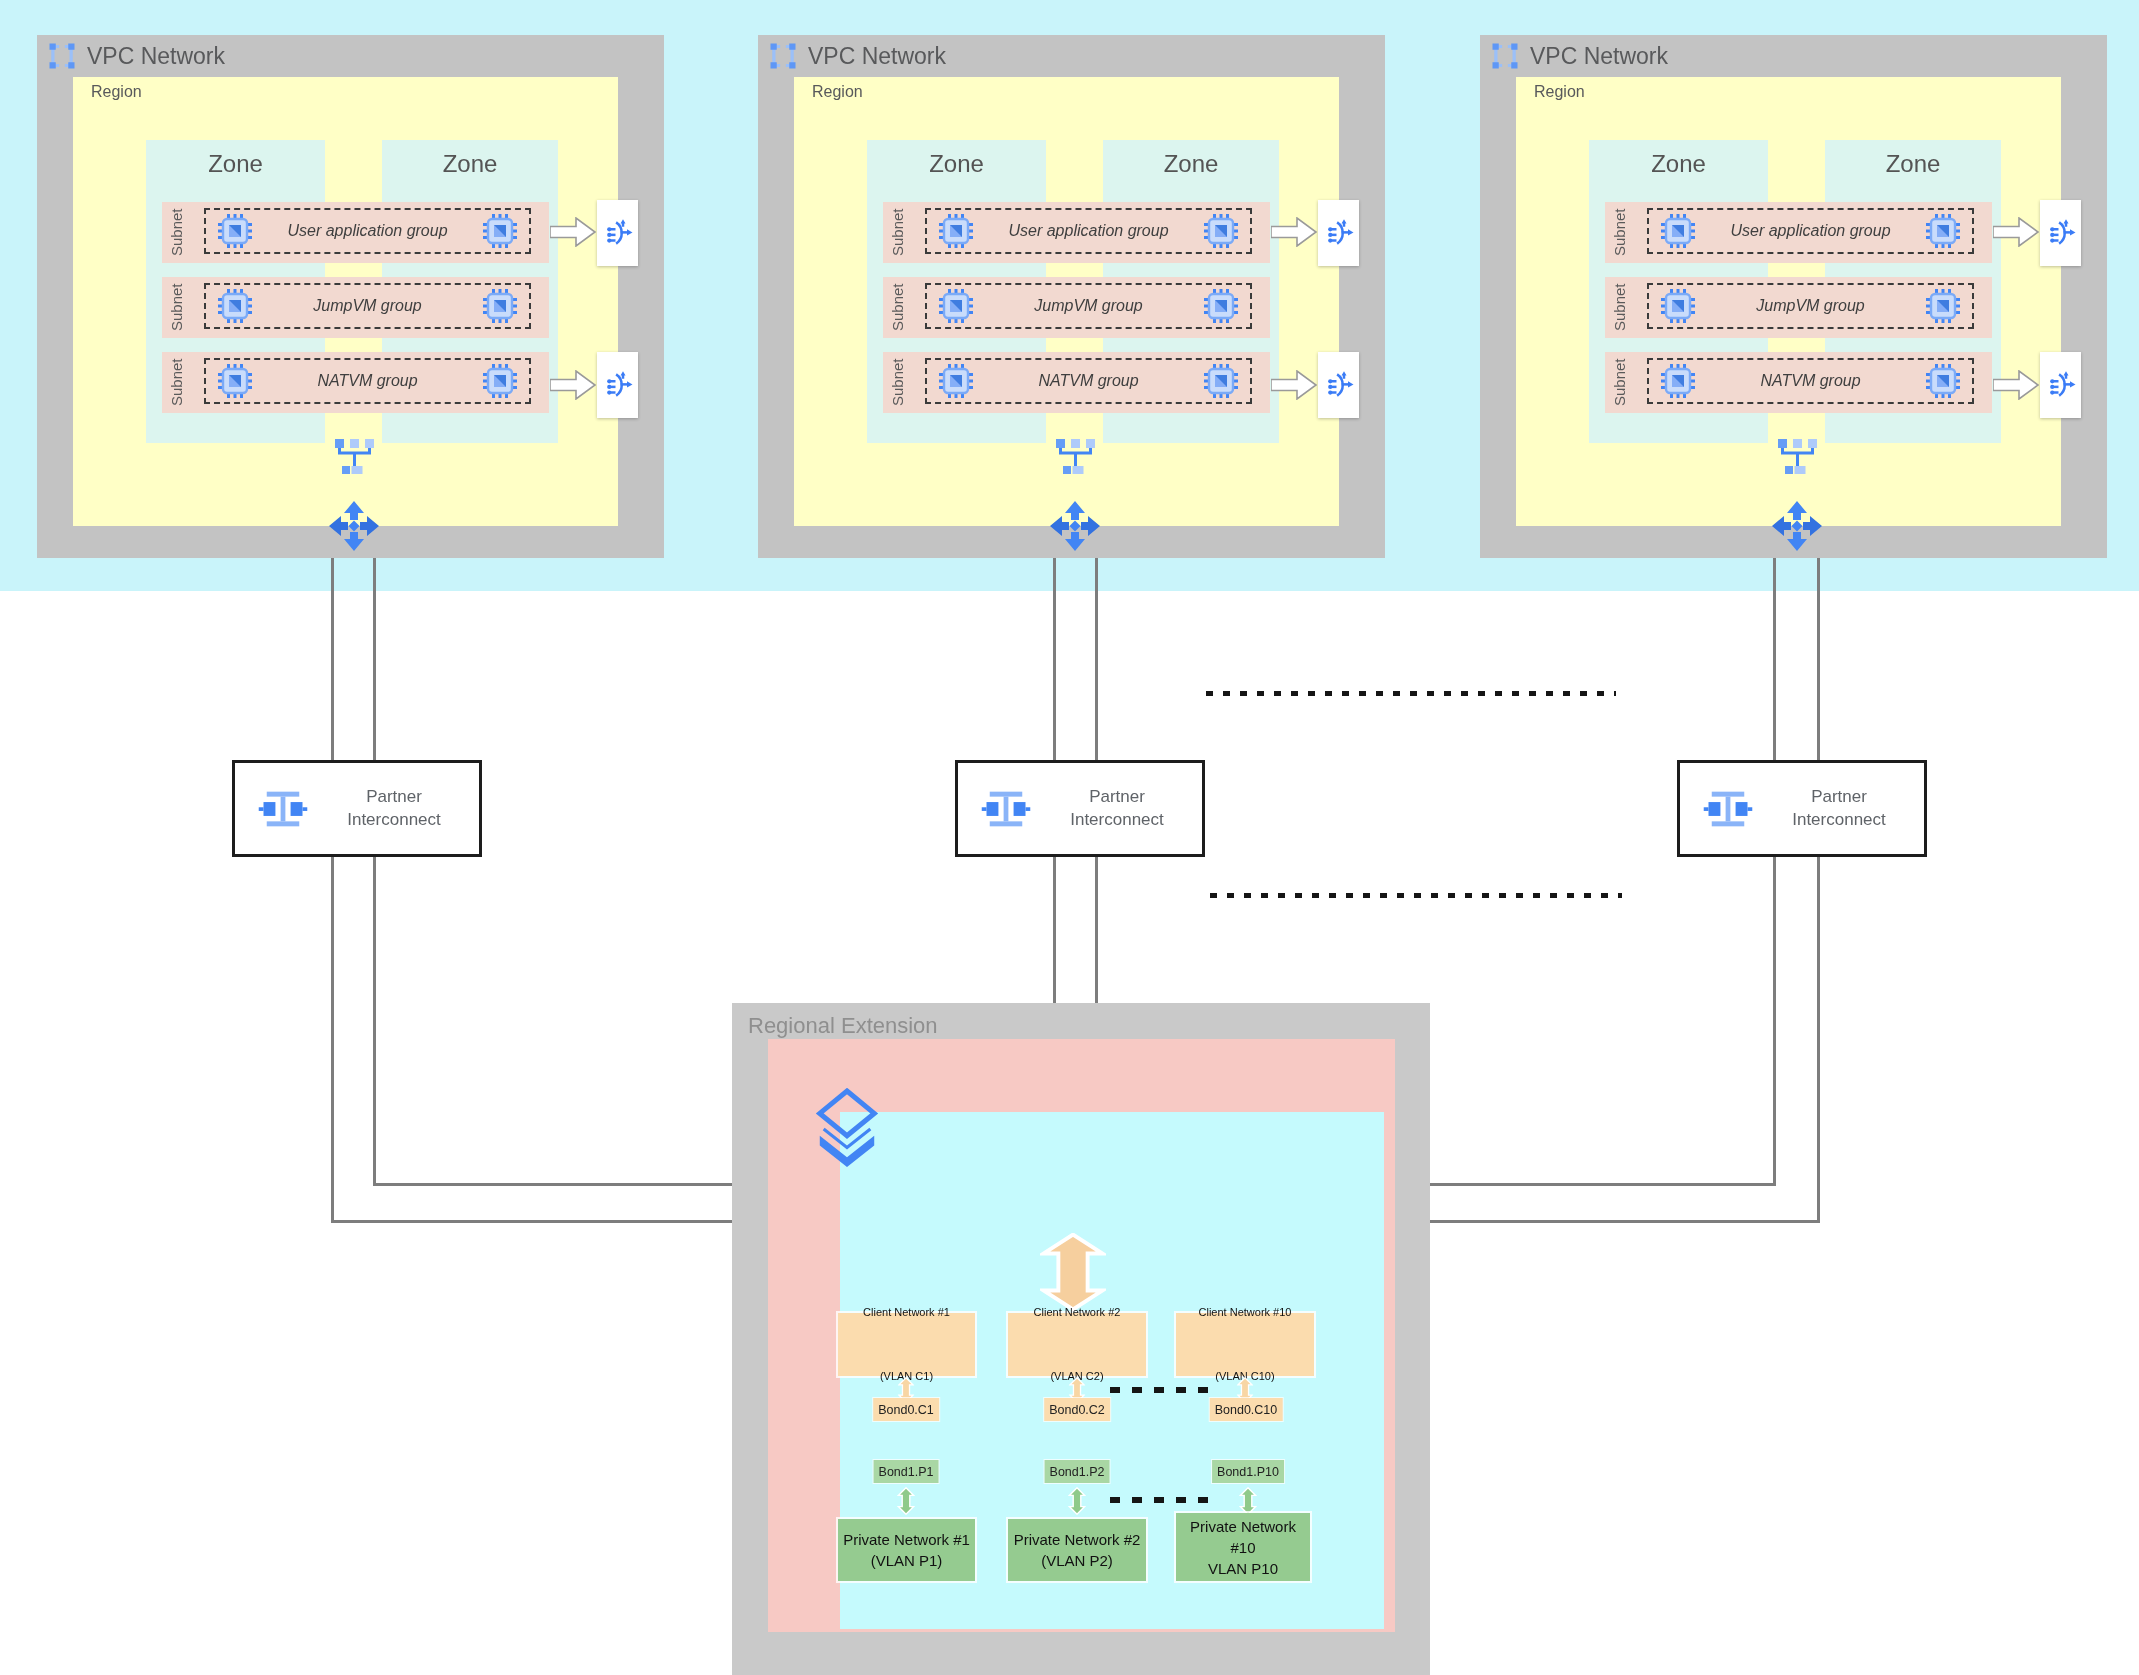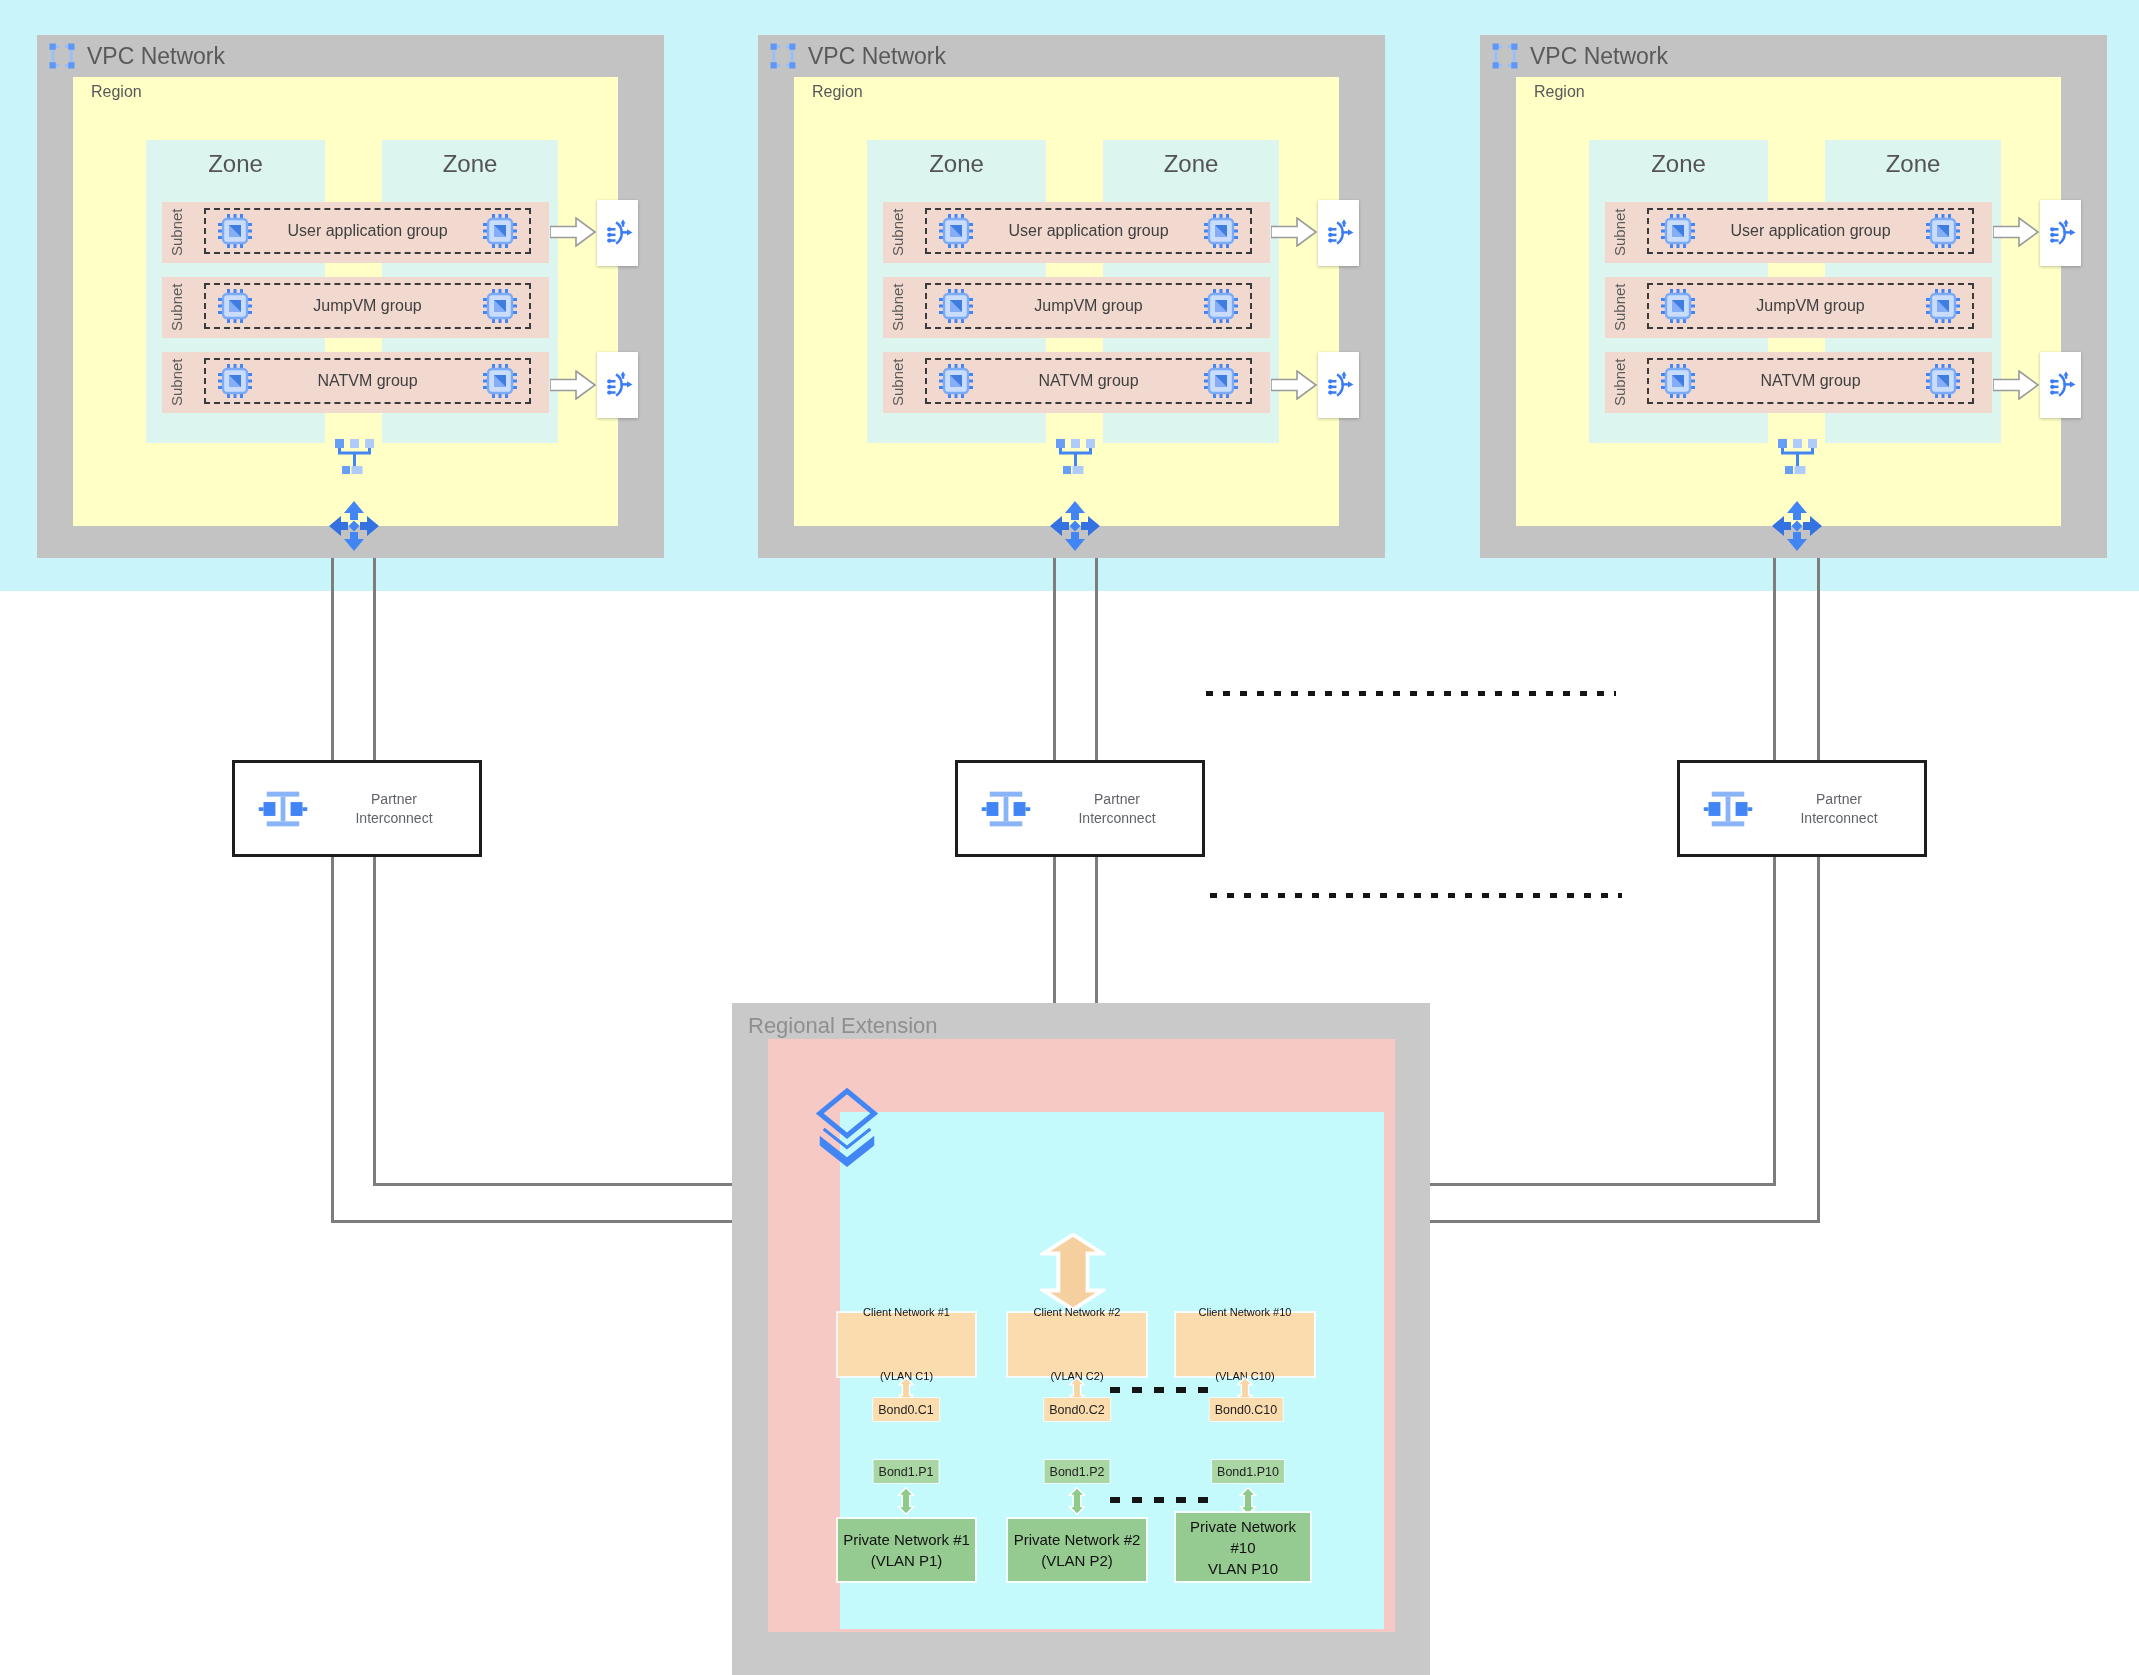--- a/index.html
+++ b/index.html
@@ -19,42 +19,42 @@
   .zone{position:absolute;top:105px;height:303px;background:#dcf5ef;}
   .zoneA{left:109px;width:179px;}
   .zoneB{left:345px;width:176px;}
   .zone-title{position:absolute;left:0;right:0;top:10px;text-align:center;font-size:24px;color:#545454;}
   .subnet{position:absolute;left:125px;width:387px;height:61px;background:#f2d9d0;}
   .sr1{top:167px}.sr2{top:242px}.sr3{top:317px}
   .subnet-label{position:absolute;left:2px;top:0;height:100%;width:24px;display:flex;
     align-items:center;justify-content:center;writing-mode:vertical-rl;transform:rotate(180deg);
     font-size:15px;color:#5a5a5a;}
   .group-box{position:absolute;left:42px;top:6px;width:327px;height:46px;border:2px dashed #3a3a3a;
-    display:flex;align-items:center;justify-content:space-between;padding:0 12px;box-sizing:border-box;}
+    display:flex;align-items:center;justify-content:space-between;padding:0 12px;box-sizing:border-box;font-style:italic;}
   .group-label{font-size:16px;color:#3f3f3f;white-space:nowrap;}
   .hub-icon{position:absolute;left:296px;top:404px;}
   .router-icon{position:absolute;left:290px;top:464px;}
   .flow-arrow{position:absolute;left:513px;width:46px;height:30px;}
   .fa1{top:182px}.fa3{top:335px}
   .lb-box{position:absolute;left:560px;width:41px;height:66px;background:#ffffff;
     box-shadow:0 1px 3px rgba(0,0,0,.25);display:flex;align-items:center;justify-content:center;}
   .lb1{top:165px}.lb3{top:317px}
 
   
   .vline{position:absolute;width:3px;background:#7d7d7d;}
   .hline{position:absolute;height:3px;background:#7d7d7d;}
   .dotline{position:absolute;height:5px;
     background:repeating-linear-gradient(90deg,#151515 0 7px,transparent 7px 17px);}
 
   
   .pi{position:absolute;top:760px;width:250px;height:97px;background:#ffffff;border:3px solid #1d1d1d;
     box-sizing:border-box;display:flex;align-items:center;}
   .pi1{left:232px}.pi2{left:955px}.pi3{left:1677px}
   .pi .icon-wrap{margin-left:22px;flex:0 0 auto;display:flex;}
-  .pi-label{flex:1;text-align:center;font-size:14px;color:#5f6368;line-height:1.35;}
+  .pi-label{flex:1;text-align:center;font-size:17px;color:#5f6368;line-height:1.35;}
 
   
   .re-gray{position:absolute;left:732px;top:1003px;width:698px;height:672px;background:#c9c9c9;}
   .re-title{position:absolute;left:16px;top:10px;font-size:22px;color:#8f8f8f;}
   .re-pink{position:absolute;left:36px;top:36px;width:627px;height:593px;background:#f7c9c4;}
   .re-cyan{position:absolute;left:72px;top:73px;width:544px;height:517px;background:#c5fafd;}
   .vrf{position:absolute;left:840px;top:1167px;width:466px;height:62px;background:#f9dcb2;
     box-shadow:0 0 0 3px rgba(255,255,255,.9);display:flex;align-items:center;justify-content:center;
     font-size:23px;color:#111;}
   .layers-icon{position:absolute;left:812px;top:1088px;}

